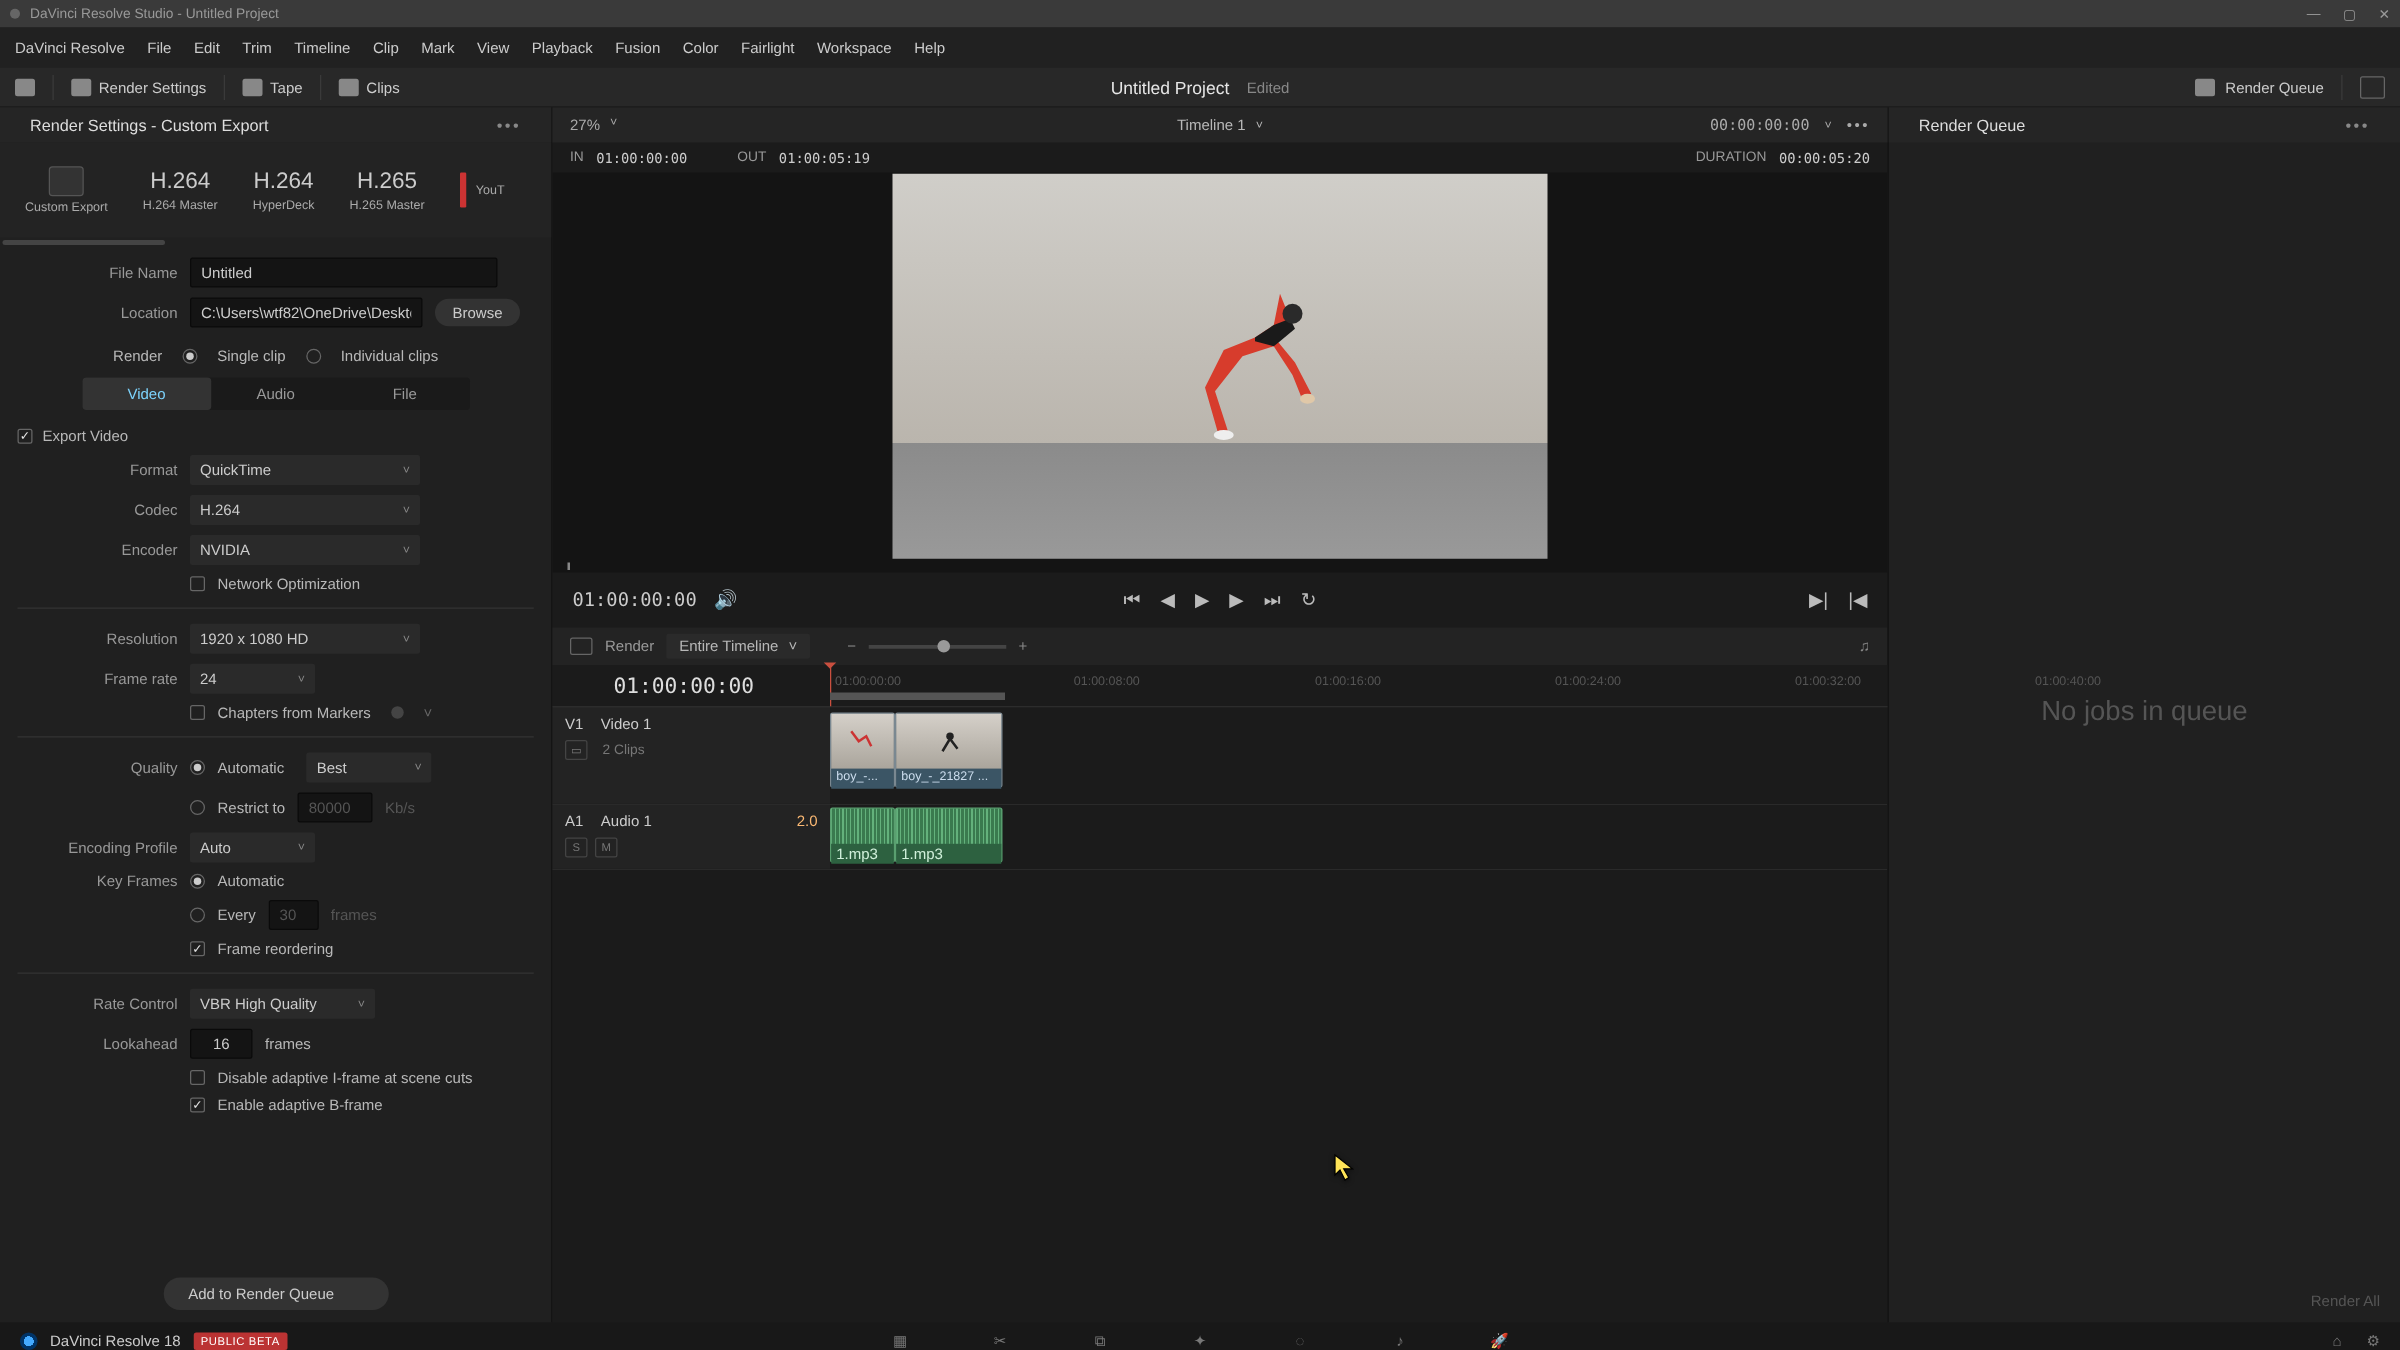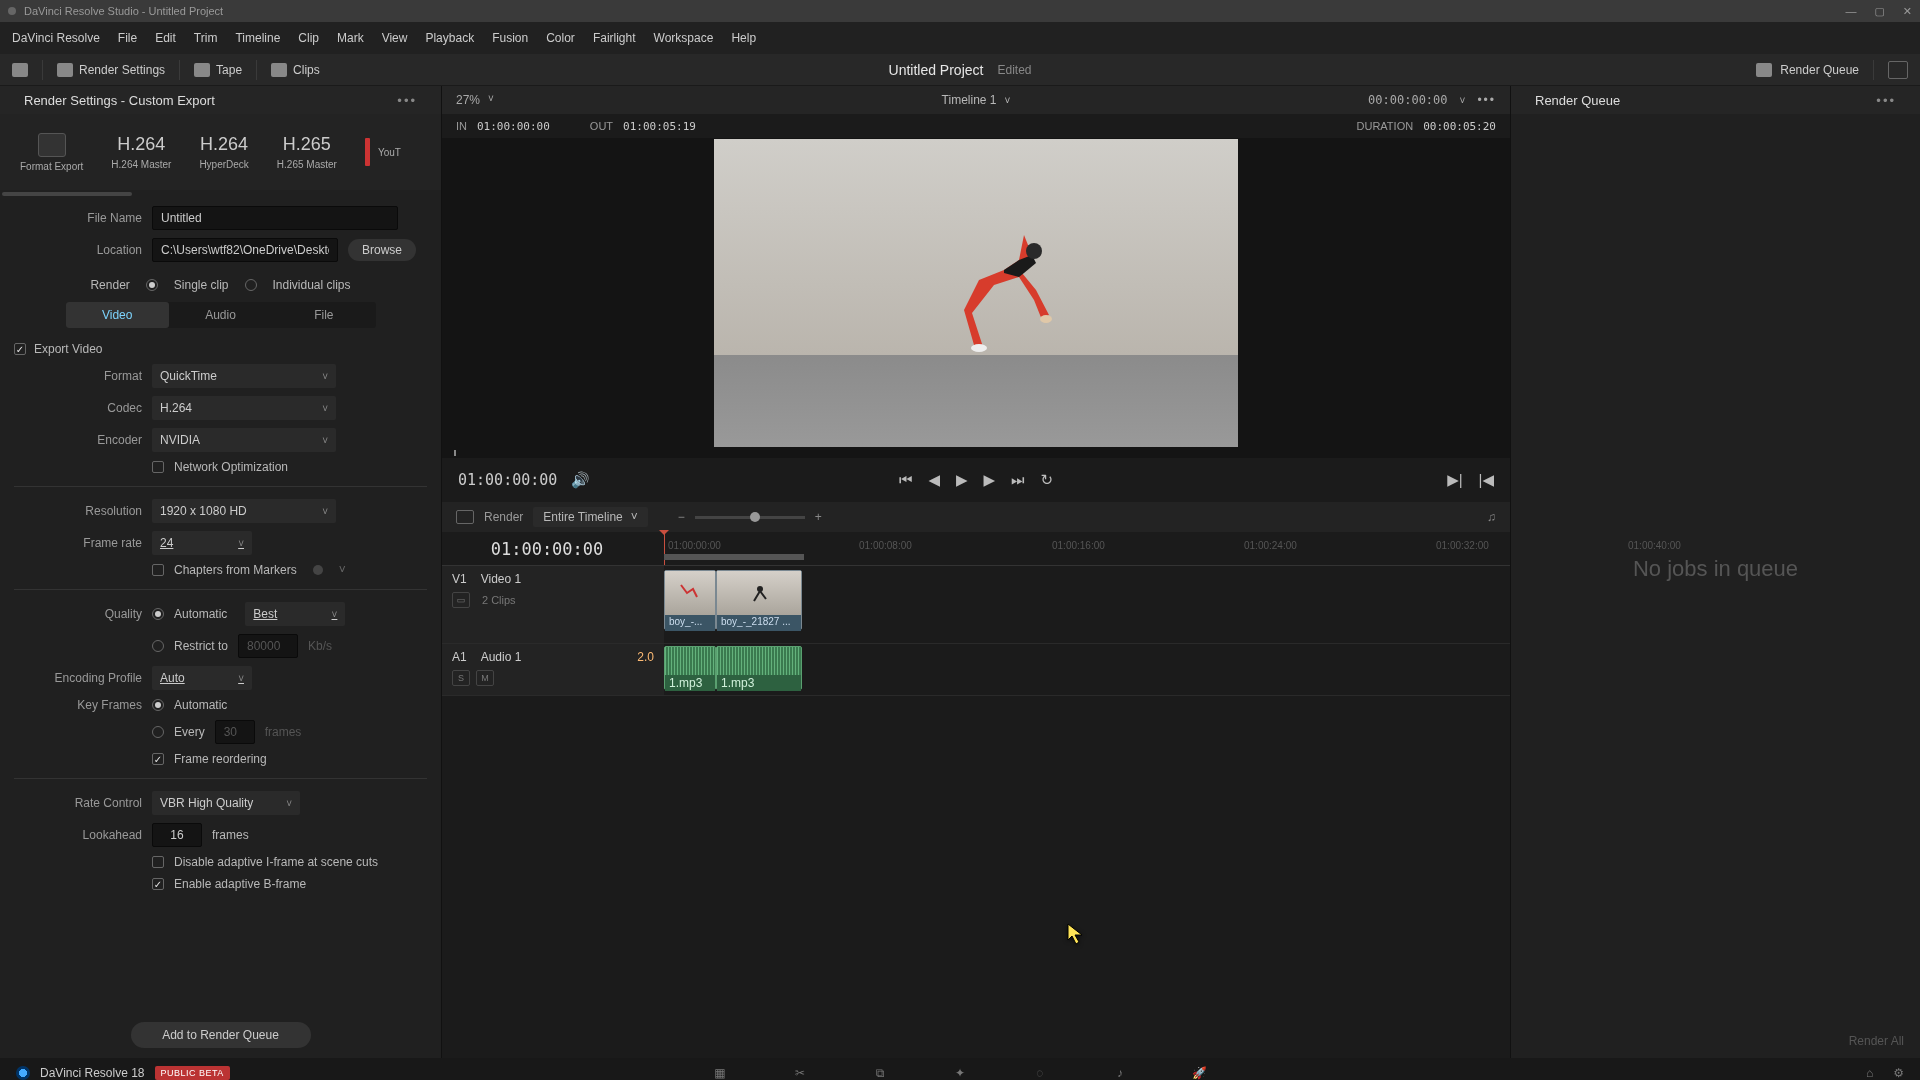--- a/index.html
+++ b/index.html
@@ -32,32 +32,32 @@
 
 .settings-scroll { flex: 1; overflow-y: auto; padding: 10px 14px 10px 14px; position: relative; }
 .settings-scroll::-webkit-scrollbar { width: 6px; }
 .settings-scroll::-webkit-scrollbar-thumb { background: #444; border-radius: 3px; }
 
 .form-row { display: flex; align-items: center; gap: 10px; margin-bottom: 8px; }
 .form-row label { width: 128px; text-align: right; color: #999; font-size: 12px; }
 .form-input { background: #141414; border: 1px solid #0a0a0a; color: #ccc; padding: 4px 8px; border-radius: 2px; height: 24px; font-size: 12px; }
 .form-input.wide { width: 246px; }
 .form-select { background: #2a2a2a; border: none; color: #ccc; padding: 4px 8px; border-radius: 2px; height: 24px; width: 184px; display: flex; align-items: center; justify-content: space-between; font-size: 12px; }
-.form-select.sm { width: 100px; text-decoration: underline; }
+.form-select.sm { width: 100px; }
 .form-select.md { width: 148px; }
 .form-select .arrow { color: #888; font-size: 10px; }
 .browse-btn { background: #333; border-radius: 12px; padding: 4px 14px; color: #ccc; font-size: 12px; }
 .radio { width: 12px; height: 12px; border-radius: 50%; border: 1px solid #666; display: inline-flex; align-items: center; justify-content: center; }
 .radio.checked::after { content: ""; width: 6px; height: 6px; border-radius: 50%; background: #ccc; }
 .checkbox { width: 12px; height: 12px; border: 1px solid #666; display: inline-flex; align-items: center; justify-content: center; border-radius: 2px; }
 .checkbox.checked::after { content: "✓"; color: #e6e6e6; font-size: 10px; }
 .tabs3 { display: flex; background: #1a1a1a; border-radius: 3px; width: 310px; margin: 10px auto 14px; }
 .tabs3 .tab { flex: 1; text-align: center; padding: 6px 0; color: #999; }
 .tabs3 .tab.active { background: #333; color: #7dd3fc; border-radius: 3px; }
-.add-queue { background: #333; color: #ccc; padding: 6px 20px; border-radius: 14px; margin: 10px auto; display: block; width: 180px; text-align: center; font-size: 12px; }
+.add-queue { background: #333; color: #ccc; padding: 6px 20px; border-radius: 14px; margin: 10px auto; display: block; width: 180px; font-size: 12px; }
 .divider { height: 1px; background: #333; margin: 12px 0; }
 
 .center-panel { flex: 1; background: #1b1b1b; display: flex; flex-direction: column; }
 .cp-header { height: 28px; display: flex; align-items: center; justify-content: center; gap: 8px; background: #252525; position: relative; }
 .cp-header .zoom { position: absolute; left: 14px; color: #aaa; display: flex; align-items: flex-start; gap: 8px; }
 .cp-header .tc-right { position: absolute; right: 14px; color: #aaa; display: flex; align-items: center; gap: 12px; }
 .cp-tcbar { height: 24px; display: flex; align-items: center; padding: 0 14px; gap: 10px; color: #999; font-size: 11px; }
 .cp-tcbar .spacer { flex: 1; }
 .viewer { flex: 0 0 310px; display: flex; align-items: center; justify-content: center; background: #141414; position: relative; }
 .viewer .frame { width: 524px; height: 308px; background: linear-gradient(#d0cec9 0%, #bab5ad 70%, #8b8b8b 70%, #999 100%); position: relative; }
@@ -180,21 +180,21 @@
 <div class="content">
 
   <div class="left-panel">
     <div class="panel-header">
       <span>Render Settings - Custom Export</span>
       <span class="dots">•••</span>
     </div>
     <div class="presets">
       <div class="preset active">
           <div class="cube"></div>
-          <span class="small">Format Export</span>
+          <span class="small">Custom Export</span>
         </div>
       <div class="preset">
           <span class="big">H.264</span>
           <span class="small">H.264 Master</span>
         </div>
       <div class="preset">
           <span class="big">H.264</span>
           <span class="small">HyperDeck</span>
         </div>
       <div class="preset">

